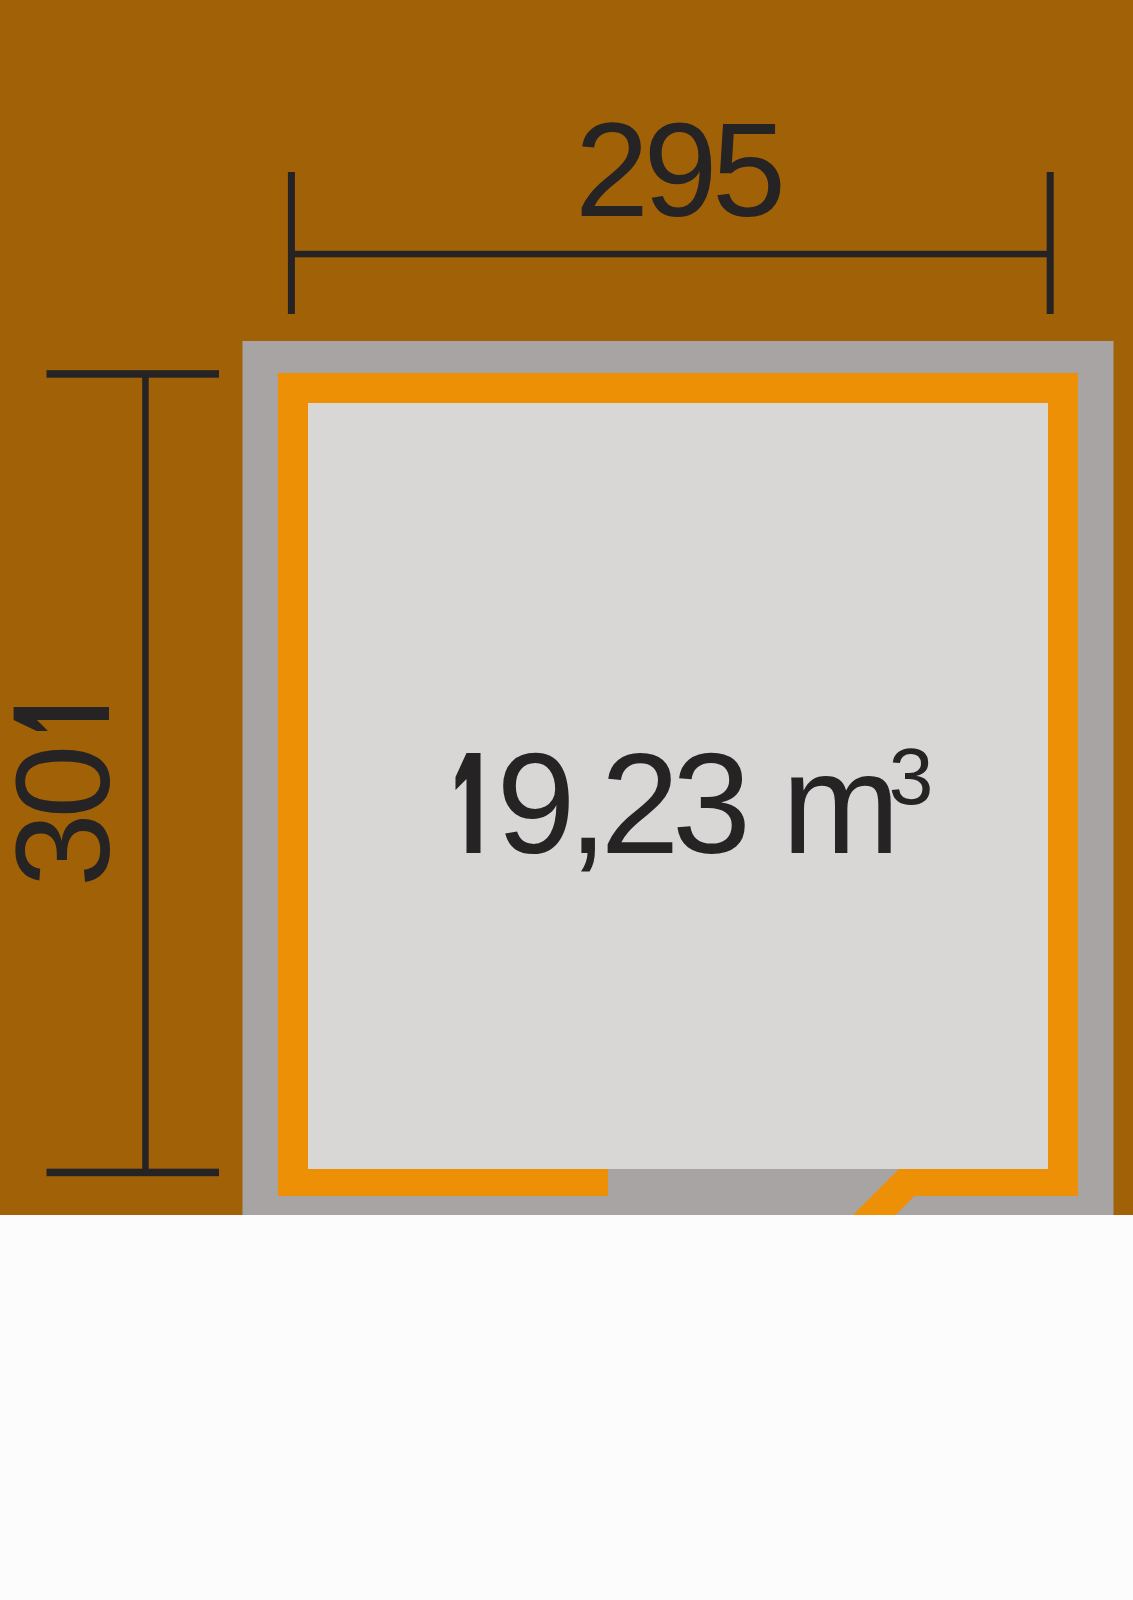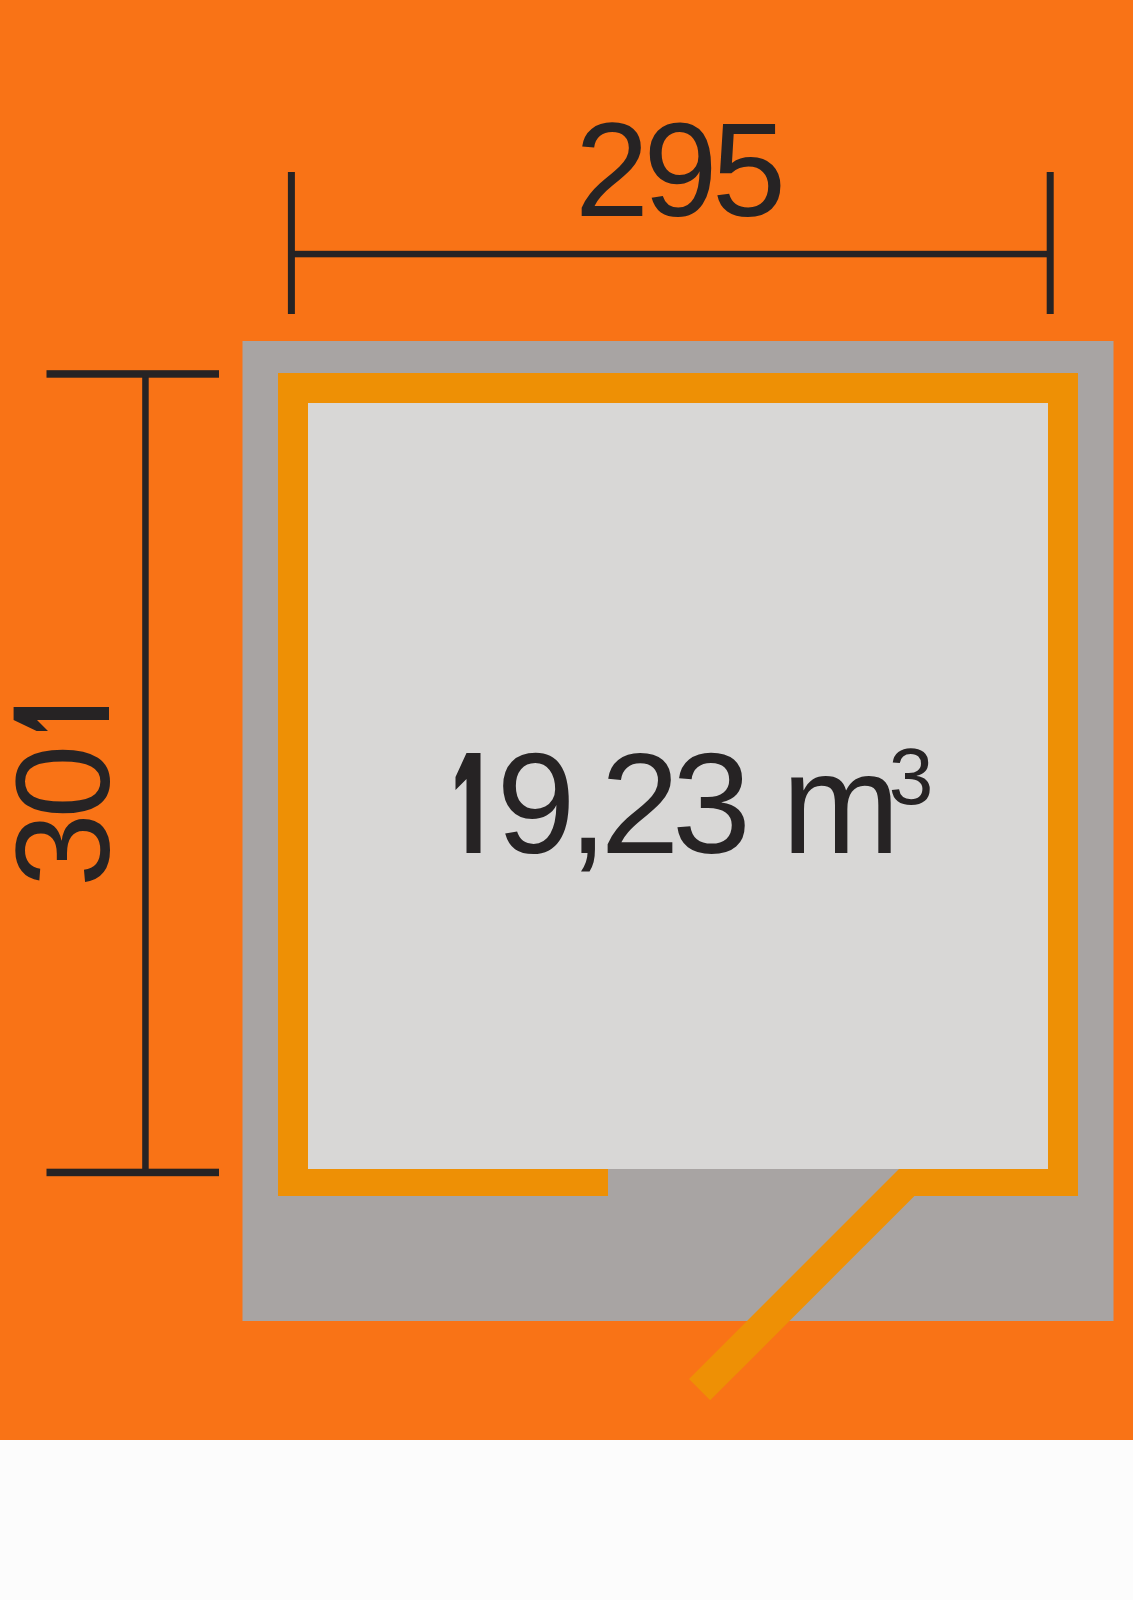--- a/index.html
+++ b/index.html
@@ -1,16 +1,16 @@
 <!DOCTYPE html>
 <html><head>
 <meta charset="utf-8">
 <style>
   html,body{margin:0;padding:0;background:#fcfcfc;}
-  .wrap{position:relative;width:1133px;height:1440px;background:#f97316;overflow:hidden;
+  .wrap{position:relative;width:1133px;height:1215px;background:#a16207;overflow:hidden;
         font-family:"Liberation Sans", sans-serif;}
   svg{position:absolute;left:0;top:0;}
 </style>
 </head>
 <body>
 <div class="wrap">
 <svg width="1133" height="1600" viewBox="0 0 1133 1600">
 
   <rect x="242.5" y="341" width="871" height="980" fill="#a8a4a3"></rect>
 

